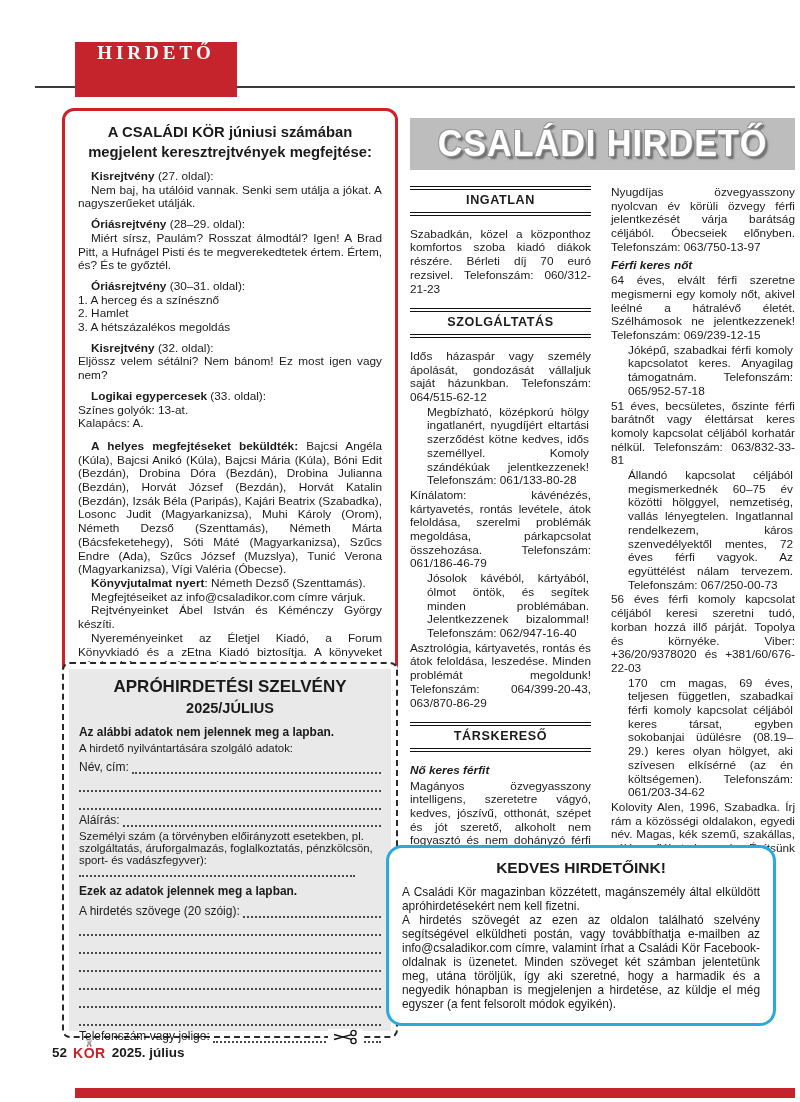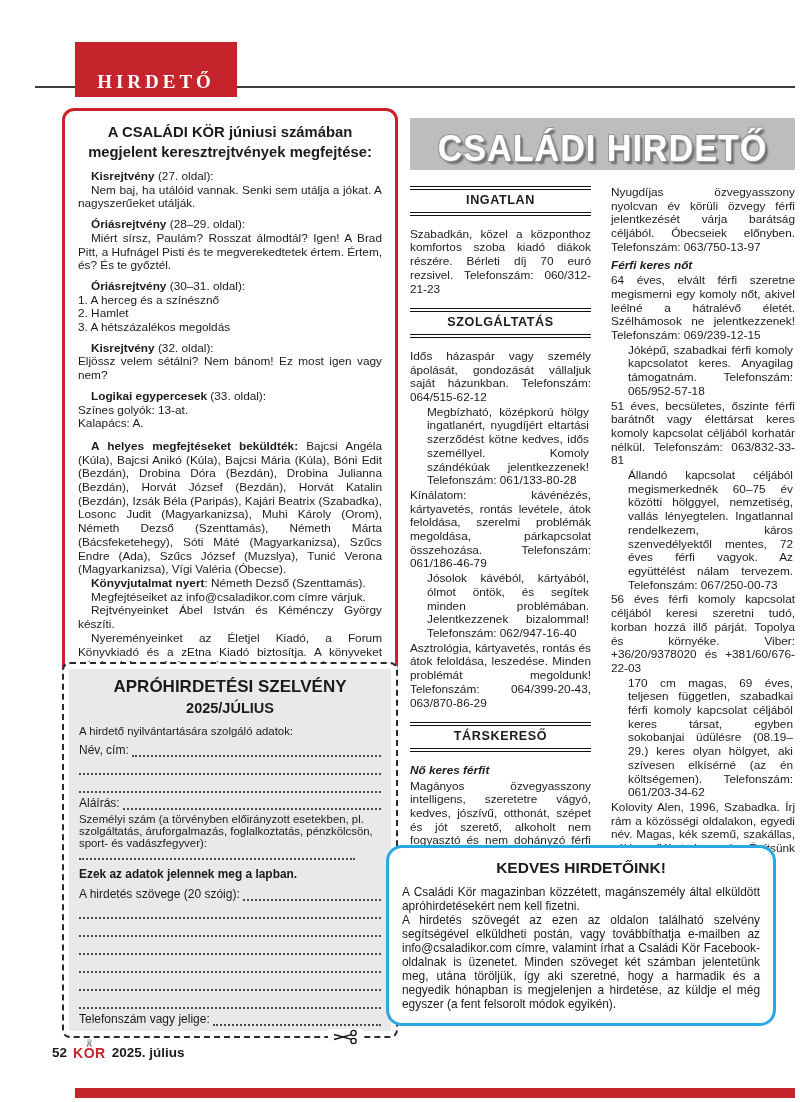--- a/index.html
+++ b/index.html
@@ -3,21 +3,21 @@
 <meta charset="utf-8">
 <style>
   html,body{margin:0;padding:0;}
   body{
     width:800px;height:1102px;position:relative;background:#ffffff;
     font-family:"Liberation Sans",sans-serif;color:#1b1b1b;overflow:hidden;
   }
   
   .top-rule{position:absolute;left:35px;top:86px;width:760px;border-top:2px solid #3b3b3b;z-index:1;}
   .tab{position:absolute;left:75px;top:42px;width:162px;height:55px;background:#c5242c;z-index:2;
-       display:flex;align-items:flex-end;justify-content:center;padding-bottom:4px;box-sizing:border-box;}
+       display:flex;align-items:flex-start;justify-content:center;padding-bottom:11px;box-sizing:border-box;}
   .tab span{font-family:"Liberation Serif",serif;font-weight:bold;color:#fff;font-size:19px;letter-spacing:4px;}
   
   .solutions{position:absolute;left:62px;top:108px;width:336px;box-sizing:border-box;
              border:3px solid #cc2127;border-radius:12px;padding:11px 13px 9px;background:#fff;}
   .sol-title{text-align:center;font-weight:bold;font-size:14.8px;line-height:20px;margin:0 0 8px;}
   .sol-p{font-size:11.8px;line-height:13.7px;text-align:justify;margin:0;}
   .sol-head{font-weight:bold;}
   .sol-group{margin-bottom:7px;}
   .ind{text-indent:13px;}
   
@@ -35,21 +35,21 @@
   .inline-dots{display:inline-block;width:276px;border-bottom:2px dotted #4a4a4a;height:9px;}
   .scissors{position:absolute;right:34px;bottom:-9px;background:#fff;padding:0 4px;line-height:0;}
   
   .footer{position:absolute;left:52px;top:1040px;display:flex;align-items:flex-end;gap:6px;}
   .pageno,.pagedate{font-weight:bold;font-size:13.5px;}
   .kor-logo{display:inline-flex;flex-direction:column;align-items:center;line-height:1;}
   .kor-crown{font-size:8px;color:#8a8a8a;line-height:6px;}
   .kor-word{color:#c5242c;font-weight:900;font-size:14px;letter-spacing:.5px;}
   
   .banner{position:absolute;left:410px;top:118px;width:385px;height:52px;background:#bdbdbd;
-          display:flex;align-items:flex-end;justify-content:center;overflow:hidden;}
+          display:flex;align-items:center;justify-content:center;overflow:hidden;}
   .banner span{font-size:36px;font-weight:900;letter-spacing:1px;color:#fff;transform:scaleX(.95);
                text-shadow:-1px -1px 0 #9a9a9a,1px -1px 0 #9a9a9a,-1px 1px 0 #9a9a9a,2px 2px 0 #777,3px 3px 2px #666;}
   .col{position:absolute;top:186px;font-size:11.8px;line-height:13.7px;text-align:justify;}
   #col-middle{left:410px;width:181px;}
   #col-right{left:611px;width:184px;}
   .sec-head{font-weight:bold;font-size:12.6px;text-align:center;letter-spacing:.6px;
             border-top:4px double #111;border-bottom:4px double #111;padding:4px 0;margin:12px 0 12px;}
   .sec-head.first{margin-top:0;}
   .ad{margin:0 0 1px;}
   .ad.inset{margin-left:17px;margin-right:2px;}
@@ -105,20 +105,21 @@
   <p class="sol-p ind"><span class="sol-head">Könyvjutalmat nyert</span><span>: Németh Dezső (Szenttamás).</span></p>
   <p class="sol-p ind">Megfejtéseiket az info@csaladikor.com címre várjuk.</p>
   <p class="sol-p ind">Rejtvényeinket Ábel István és Kéménczy György készíti.</p>
   <p class="sol-p ind">Nyereményeinket az Életjel Kiadó, a Forum Könyvkiadó és a zEtna Kiadó biztosítja. A könyveket minden hónap végén postázzuk a nyerteseknek.</p>
 </div>
 
 <div class="form-box">
   <div class="form-inner">
     <p class="form-title">APRÓHIRDETÉSI SZELVÉNY</p>
     <p class="form-issue">2025/JÚLIUS</p>
+    <p class="form-bold">Az alábbi adatok nem jelennek meg a lapban.</p>
     <p class="form-text">A hirdető nyilvántartására szolgáló adatok:</p>
     <div class="dotrow">
         <span class="flabel">Név, cím:</span>
         <span class="dotfill"></span>
       </div>
     <div class="dotline"></div>
     <div class="dotline"></div>
     <div class="dotrow">
         <span class="flabel">Aláírás:</span>
         <span class="dotfill"></span>

